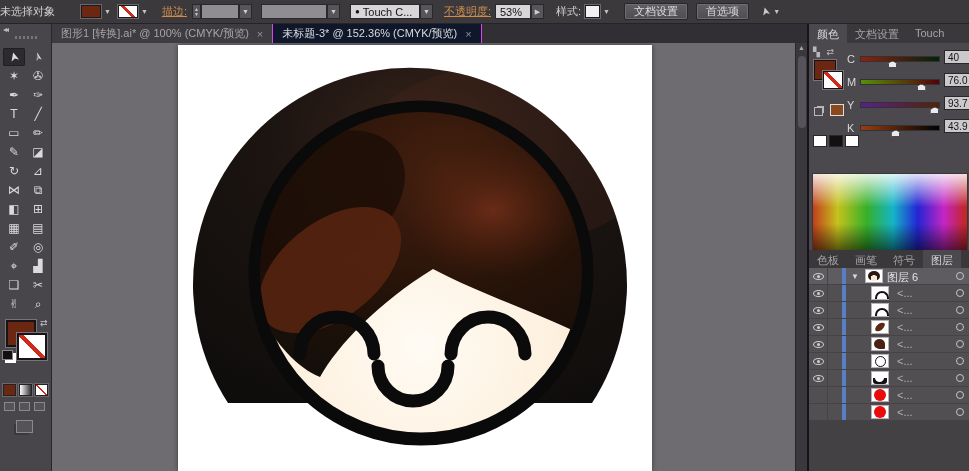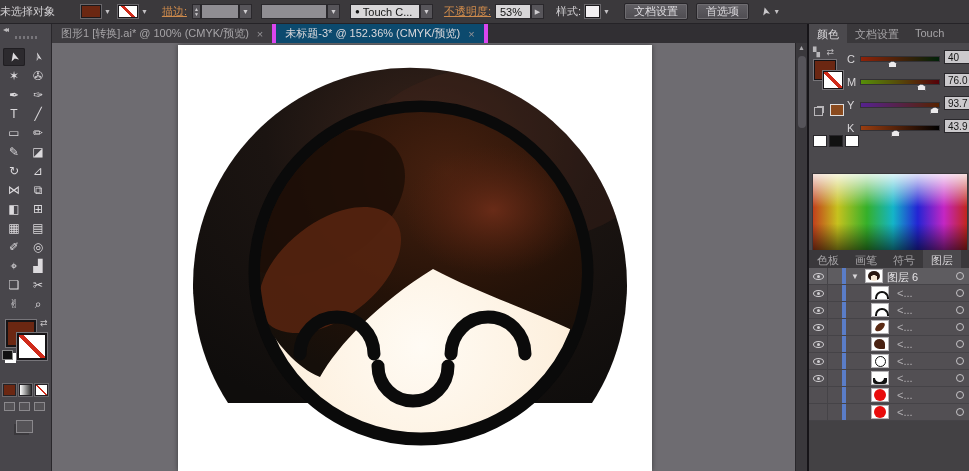--- a/index.html
+++ b/index.html
@@ -15,22 +15,22 @@
 .dd{color:#c2c0c3;font-size:7px;margin-left:3px}
 .ddbtn{width:13px;height:15px;background:#57555a;border:1px solid #2a282c;color:#cfcdd0;font-size:7px;display:flex;align-items:center;justify-content:center}
 .field{height:15px;background:#8f8d92;border:1px solid #2a282c}
 .field.light{background:#d8d6d8;color:#141414;display:flex;align-items:center;padding:0 4px;white-space:nowrap}
 .stepper{width:9px;height:15px;background:#57555a;border:1px solid #2a282c;display:flex;flex-direction:column;align-items:center;justify-content:center;color:#cfcdd0;font-size:5px;line-height:5px}
 .btn{height:17px;padding:0 9px;background:linear-gradient(#615f64,#4e4c51);border:1px solid #28262a;box-shadow:inset 0 0 0 1px #6e6c70;border-radius:2px;color:#dedce0;display:flex;align-items:center;white-space:nowrap}
 .ws-icon{color:#c9c7ca;font-size:11px;display:inline-block;transform:rotate(-105deg)}
 
 
 .tabbar{position:absolute;left:52px;top:24px;width:755px;height:19px;background:#312f33;display:flex}
-.doctab{display:flex;align-items:center;padding:0 9px;color:#a6a4a7;background:#3e3c40;border-right:4px solid #d946ef;gap:8px;white-space:nowrap}
-.doctab.active{background:#0c4a6e;color:#dbd9dc}
+.doctab{display:flex;align-items:center;padding:0 9px;color:#a6a4a7;background:#3e3c40;border-right:1px solid #d946ef;gap:8px;white-space:nowrap}
+.doctab.active{background:#0f172a;color:#dbd9dc}
 .doctab .close{color:#949296}
 
 
 .toolscol{position:absolute;left:0;top:24px;width:52px;height:447px;background:#48464b;border-right:1px solid #29272b}
 .collapse{position:absolute;left:3px;top:1px;color:#b9b7ba;font-size:8px;letter-spacing:-2px}
 .grip{position:absolute;left:15px;top:12px;width:22px;height:3px;background:repeating-linear-gradient(to right,#77757a 0 2px,transparent 2px 4px)}
 .tool{position:absolute;width:22px;height:18px;display:flex;align-items:center;justify-content:center;color:#dcdadd;font-size:12px}
 .tool.selected{background:#2c2a2e;border-radius:2px;box-shadow:inset 0 0 0 1px #201e22}
 .tool .rot{display:inline-block;transform:rotate(-105deg)}
 .fs-block{position:absolute;left:0;top:294px;width:52px;height:72px}

